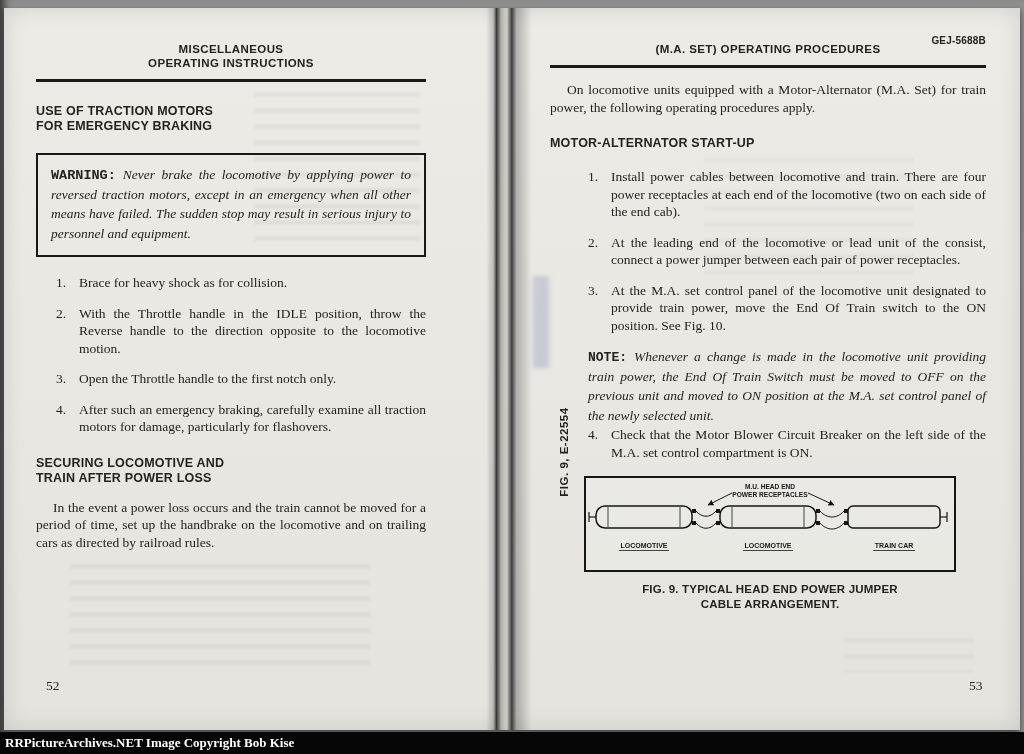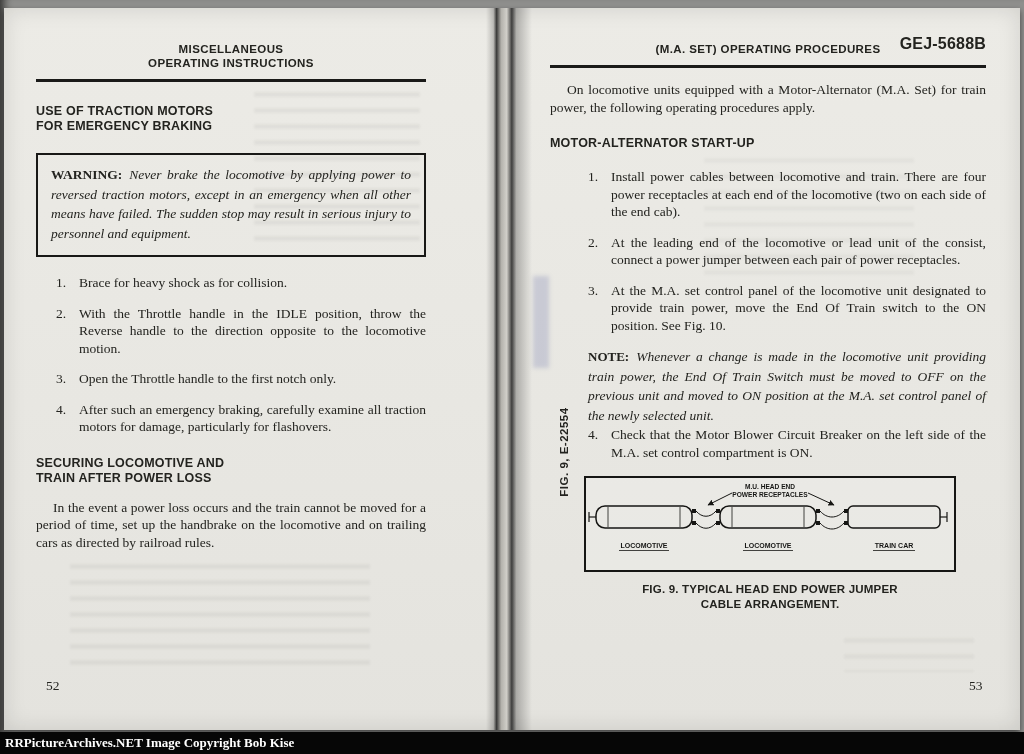--- a/index.html
+++ b/index.html
@@ -33,40 +33,40 @@
   .runhead { text-align:center; font-family:"Liberation Sans", sans-serif; font-weight:bold;
              font-size:11.5px; line-height:14px; letter-spacing:.4px; margin-top:22px; }
   .rule { height:3px; background:#1a1a18; margin-top:9px; }
 
   .sect-head { font-family:"Liberation Sans", sans-serif; font-weight:bold; font-size:12.5px;
                line-height:15px; letter-spacing:.2px; }
   .mt22 { margin-top:22px; } .mt20 { margin-top:20px; } .mt16 { margin-top:16px; }
 
   .warnbox { margin-top:19px; border:2px solid #181816; padding:10px 13px 12px 13px;
              text-align:justify; }
-  .warnlabel, .notelabel { font-family:Liberation Serif, serif; font-weight:bold;
+  .warnlabel, .notelabel { font-family:Liberation Mono, monospace; font-weight:bold;
              font-size:13.5px; margin-right:7px; }
   .warntext, .notetext { font-style:italic; font-size:13.5px; line-height:18.5px; }
 
   .steps { margin-top:17px; }
   .page-left  .steps { padding-left:20px; }
   .page-right .steps, .page-right .step4 { padding-left:38px; }
   .step { display:flex; align-items:flex-start; margin-bottom:13px;
           font-size:13.5px; line-height:17.5px; }
   .step .num { flex:0 0 17px; margin-right:6px; }
   .step .txt { flex:1; text-align:justify; }
 
   .bodypara { margin-top:13px; font-size:13.5px; line-height:17.5px;
               text-align:justify; text-indent:17px; }
 
   .noteblock { margin-left:38px; margin-top:3px; margin-bottom:1px; text-align:justify; }
   .notelabel { font-size:13px; }
 
   .doc-code { position:absolute; right:0; top:15px; font-family:"Liberation Sans", sans-serif;
-              font-weight:bold; font-size:16px; letter-spacing:.2px;padding-left:32px; }
+              font-weight:bold; font-size:10px; letter-spacing:.2px;padding-left:32px; }
 
   .figbox { margin:15px 0 0 34px; width:372px; height:96px; border:2px solid #161614;
             background:rgba(255,255,255,.15); }
   .figbox svg { display:block; width:100%; height:100%; }
   .figcaption { margin-left:34px; width:372px; margin-top:10px; text-align:center;
                 font-family:"Liberation Sans", sans-serif; font-weight:bold;
                 font-size:11.5px; line-height:15px; letter-spacing:.2px; }
 
   .page-num { position:absolute; font-size:13.5px; color:#23231f; }
   .pn-left  { left:42px;  top:670px; }

